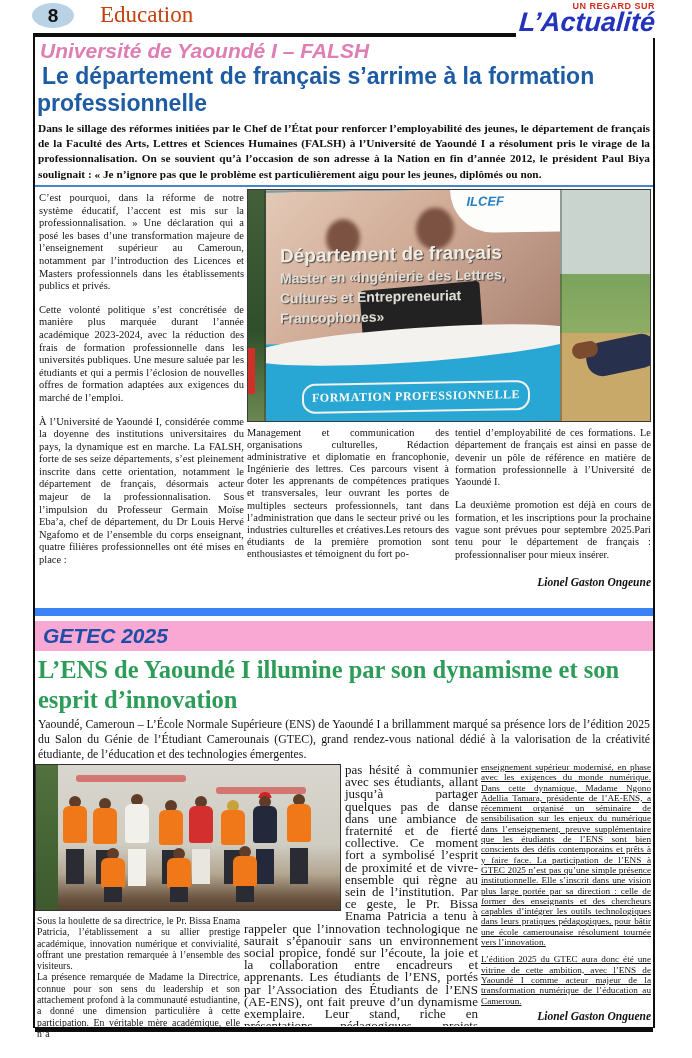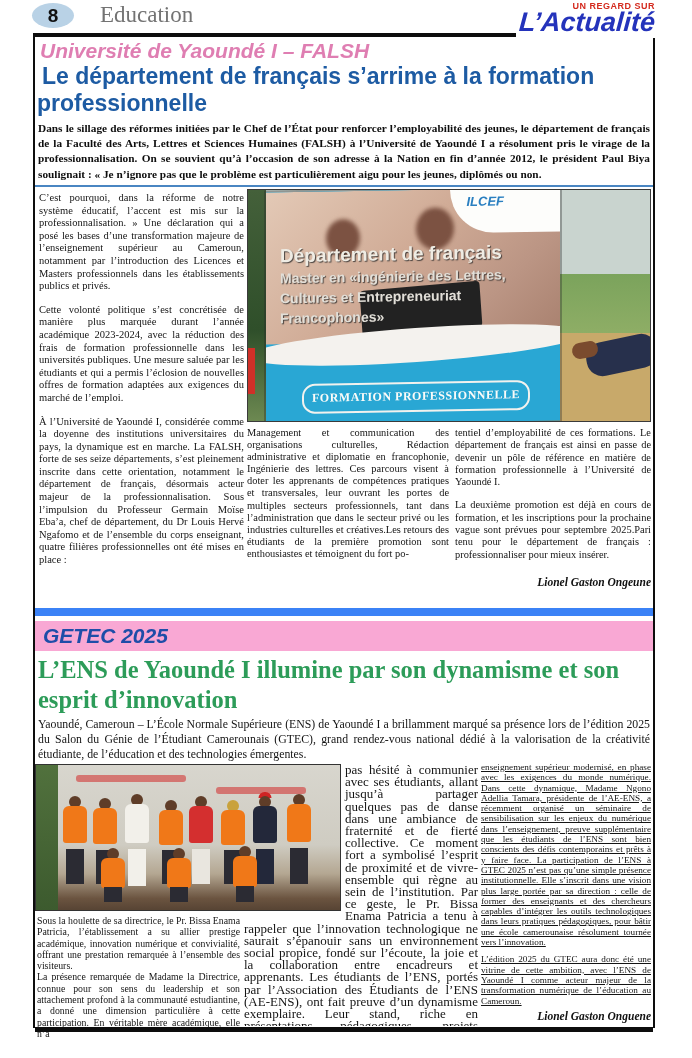--- a/index.html
+++ b/index.html
@@ -3,21 +3,21 @@
 <meta charset="utf-8">
 <style>
   html,body{margin:0;padding:0;}
   body{width:692px;height:1058px;background:#ffffff;position:relative;overflow:hidden;
        font-family:"Liberation Serif", serif;color:#141414;}
   .abs{position:absolute;}
 
   
   .badge{left:32px;top:3px;width:42px;height:25px;border-radius:50%;background:#b9d2e6;
          text-align:center;font:bold 19px/25px "Liberation Sans",sans-serif;color:#101010;}
-  .section{left:100px;top:1px;font:400 23px/28px "Liberation Serif",serif;color:#737373;}
+  .section{left:100px;top:1px;font:400 23px/28px "Liberation Serif",serif;color:#c2410c;}
   .masthead{right:34px;top:1px;background:#fff;z-index:6;padding:0 3px 2px 3px;text-align:left;}
   .tagline{display:block;font:bold 9px/10px "Liberation Sans",sans-serif;color:#d42a1e;letter-spacing:.5px;text-align:right;}
   .mast-title{display:block;font:italic 800 27px/27px "Liberation Sans",sans-serif;color:#2433bb;
               transform:skewX(-4deg);margin-top:-2px;}
 
   
   .frame{left:33px;top:33px;width:622px;height:995px;box-sizing:border-box;
          border-left:2px solid #0d0d0d;border-right:2px solid #0d0d0d;border-top:4px solid #0d0d0d;}
 
   

